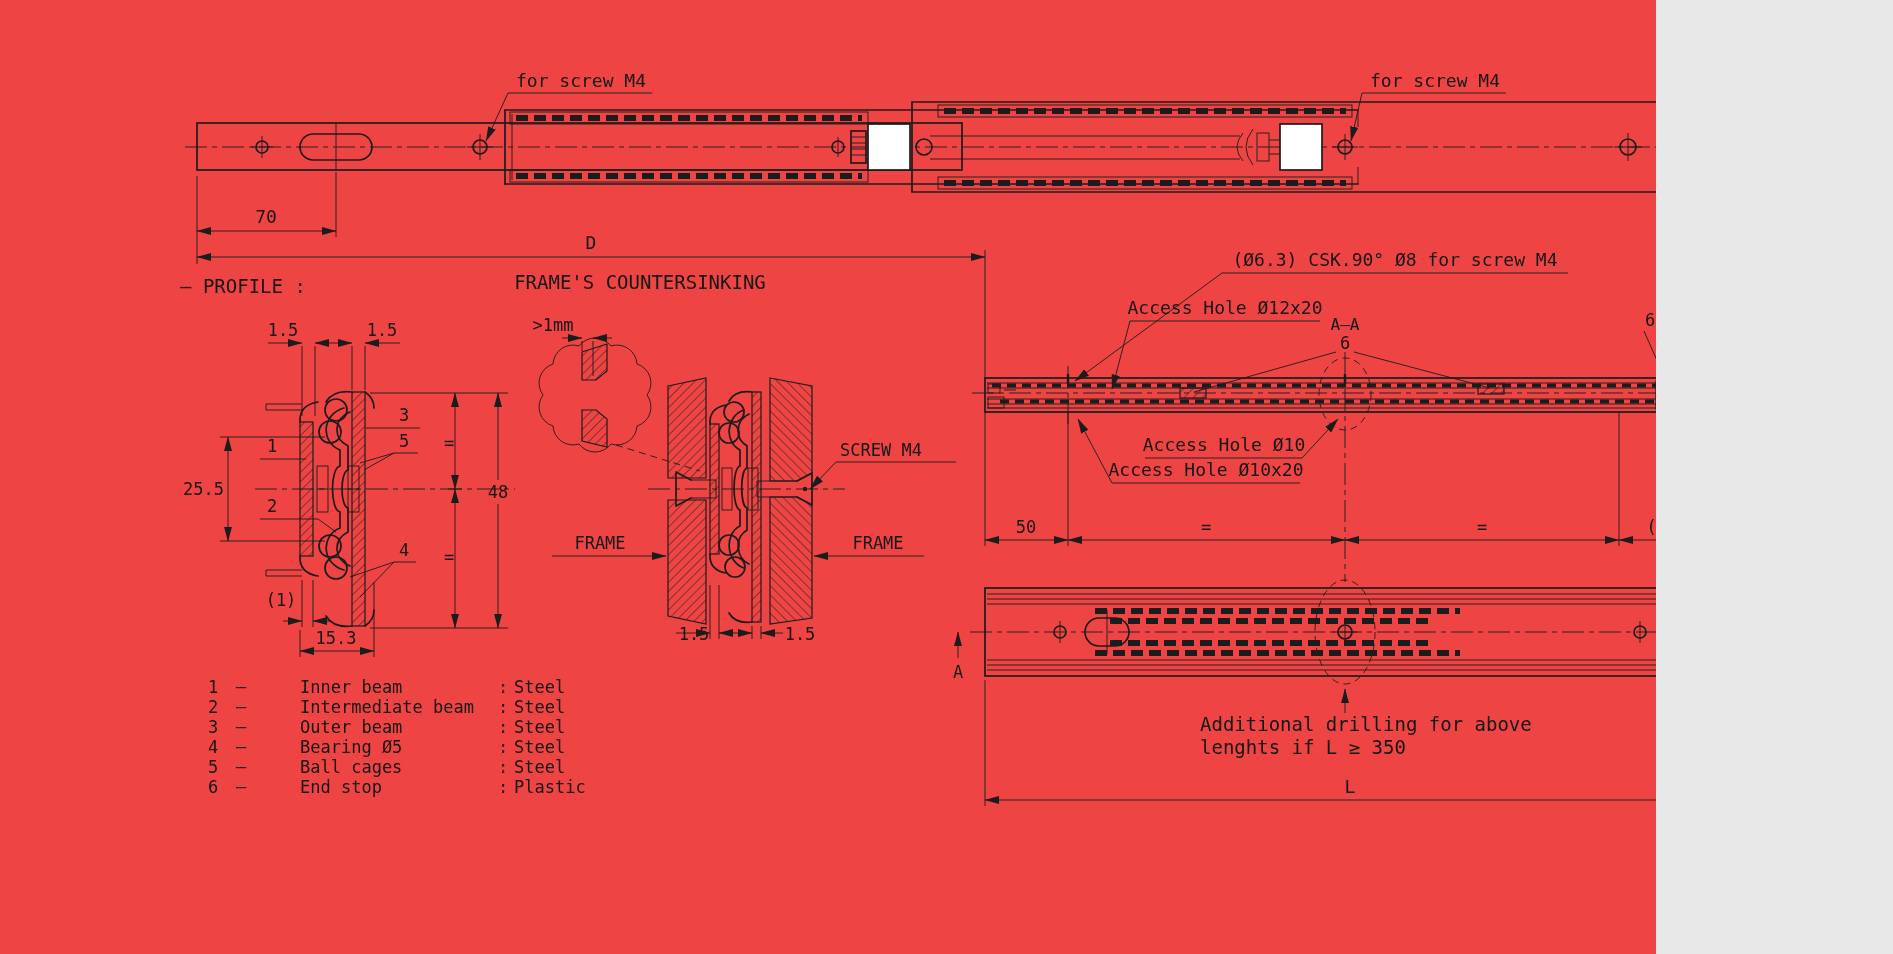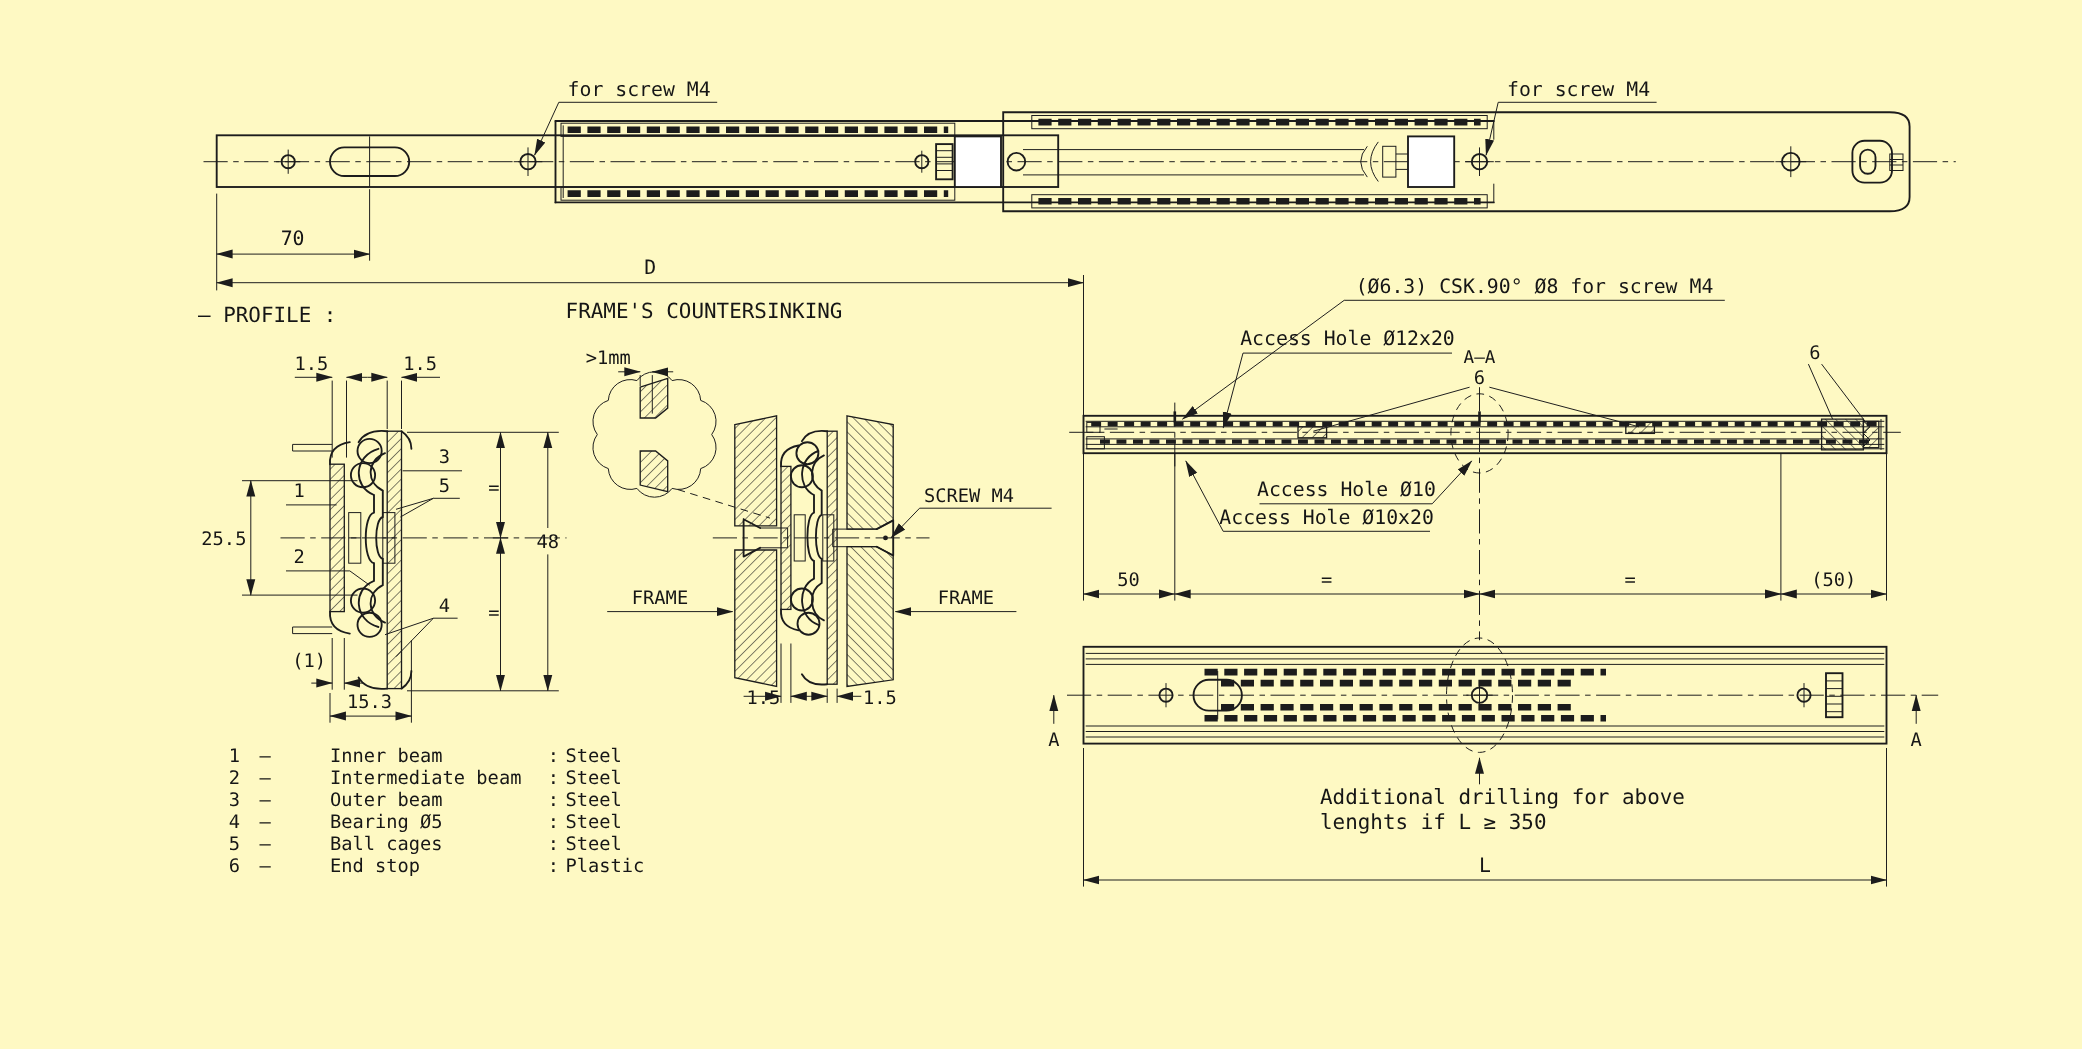--- a/index.html
+++ b/index.html
@@ -1,19 +1,19 @@
 <!DOCTYPE html>
 <html><head>
 <meta charset="utf-8">
 <style>
   html,body{margin:0;padding:0;background:#e8e8e8;}
   .sheet{
     position:relative;
-    width:1893px;height:954px;
-    background:#fef9c3;
+    width:1656px;height:954px;
+    background:#ef4444;
     font-family:"DejaVu Sans Mono","Liberation Mono",monospace;
     overflow:hidden;
   }
   svg{display:block;}
   svg text{
     font-family:"DejaVu Sans Mono","Liberation Mono",monospace;
     font-size:17px;
     fill:#161616;
   }
   svg text.t18{font-size:18px;}

